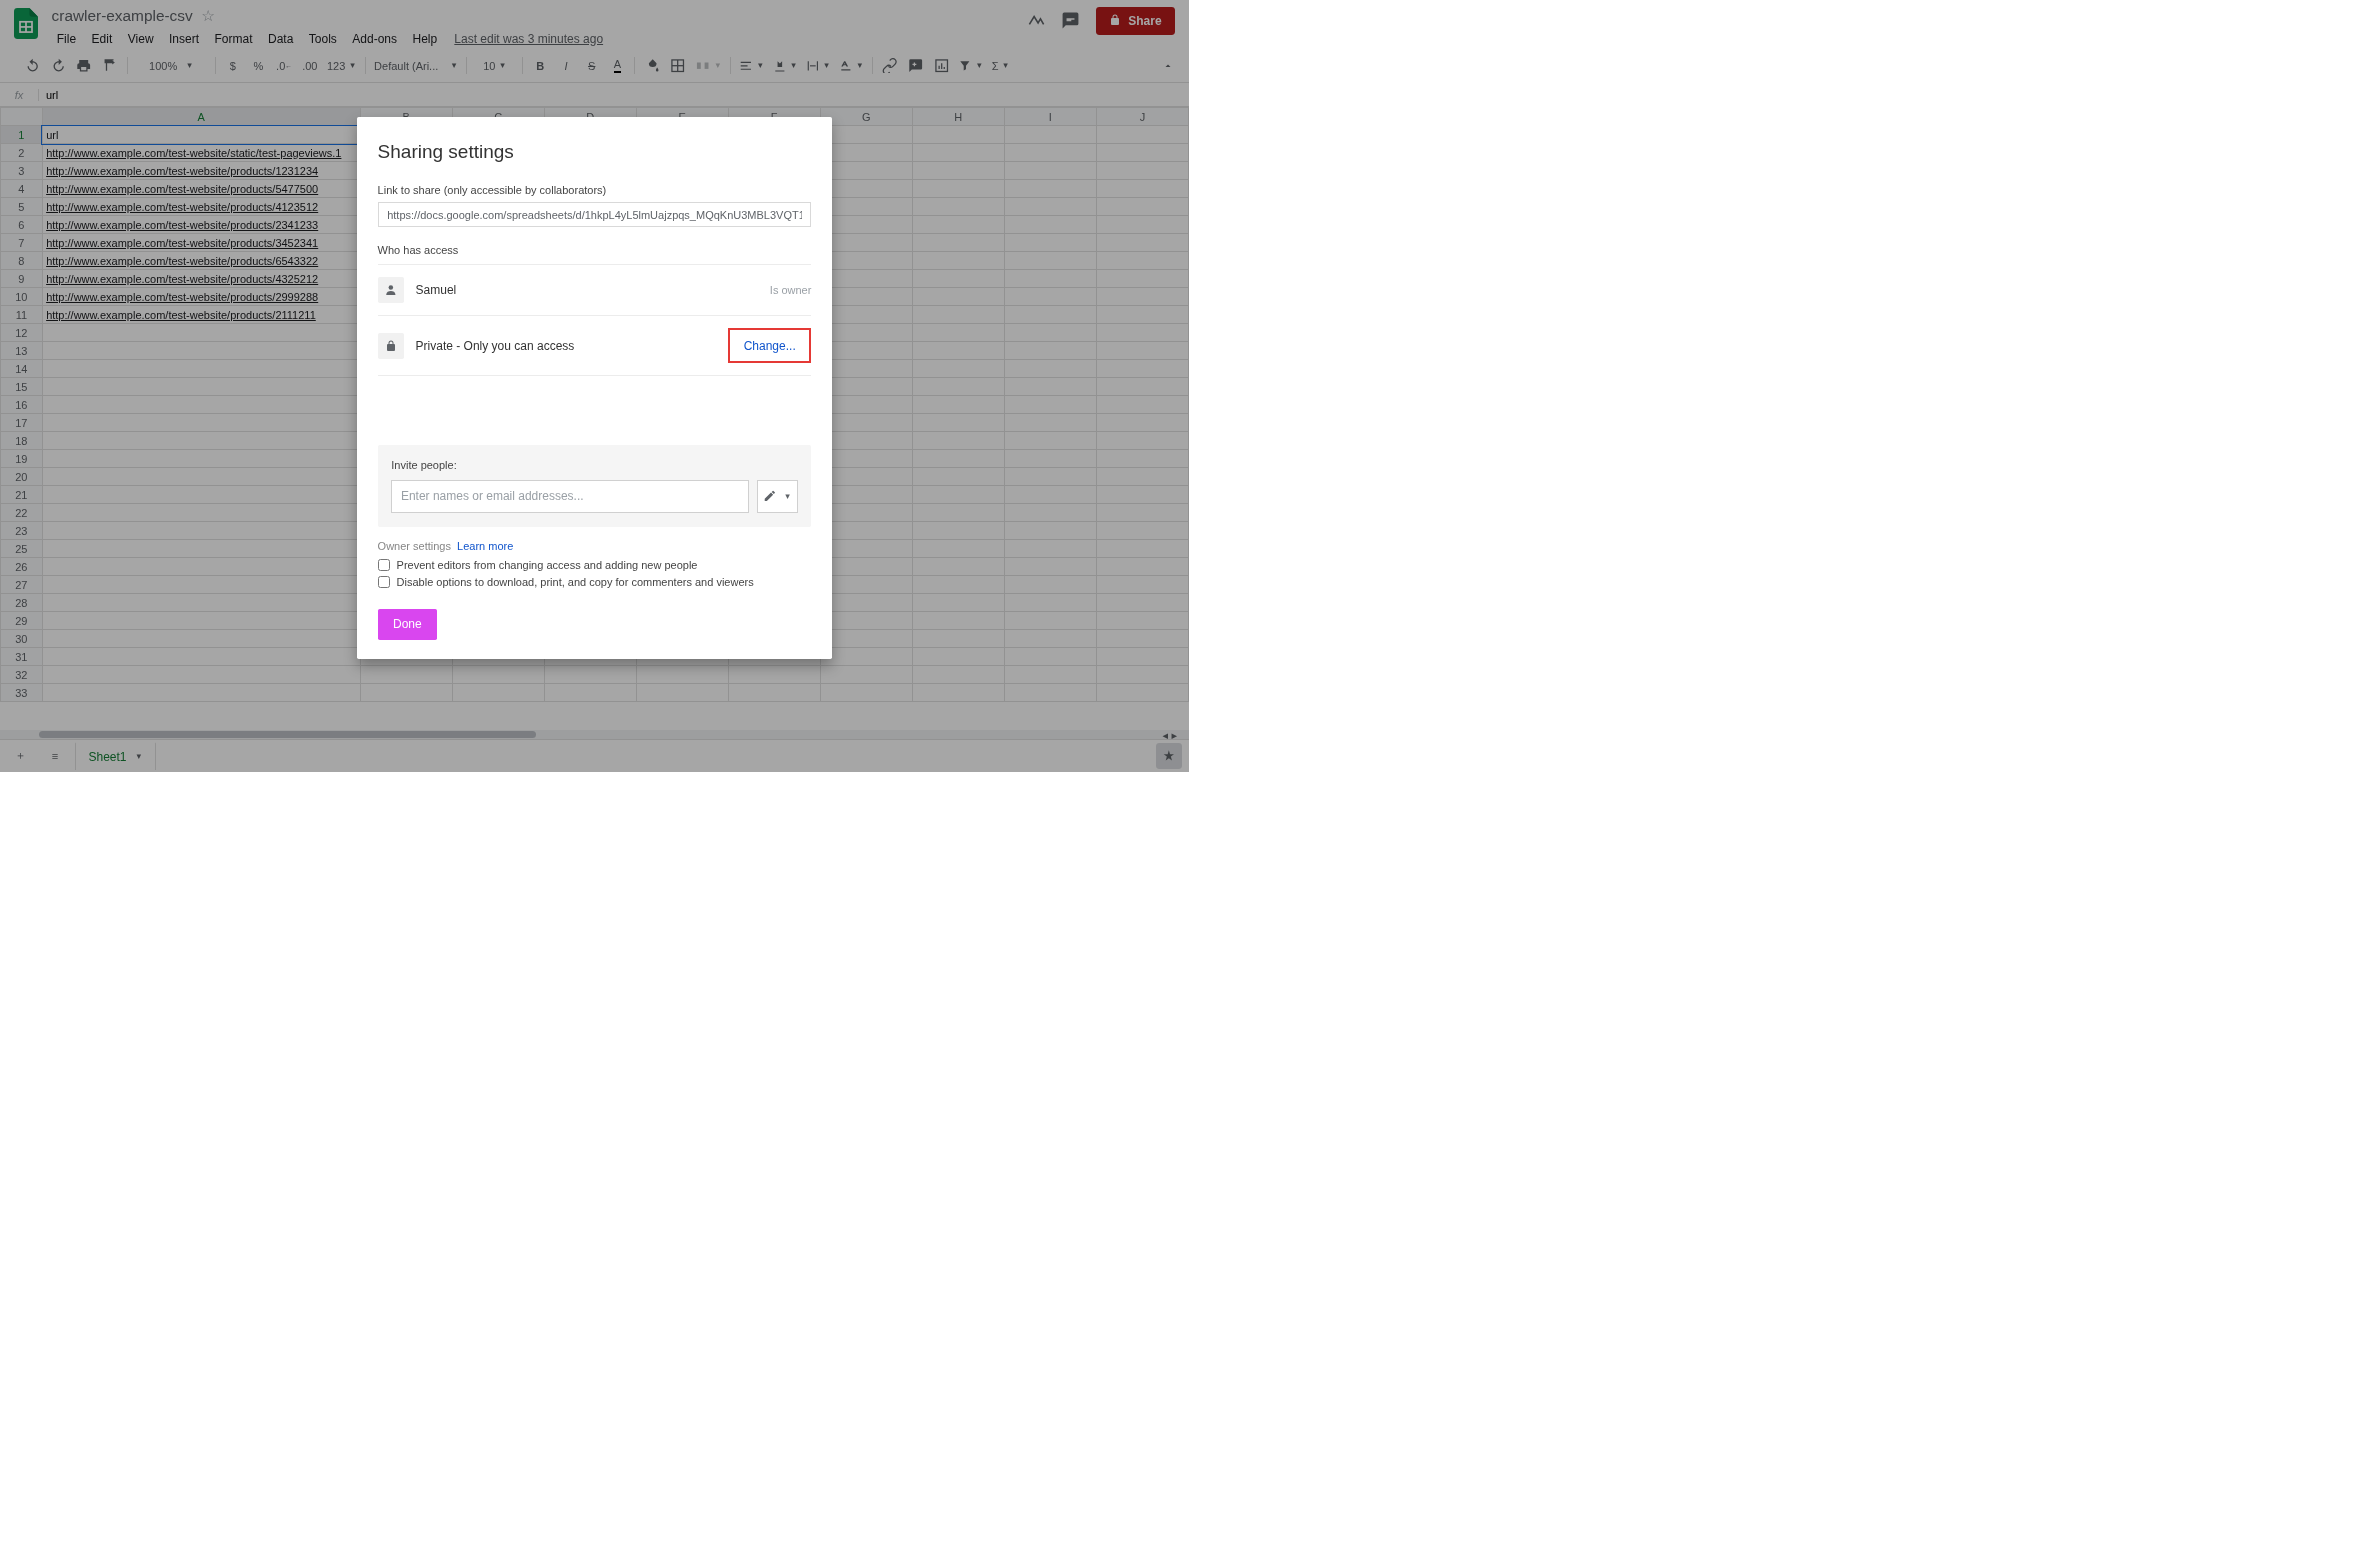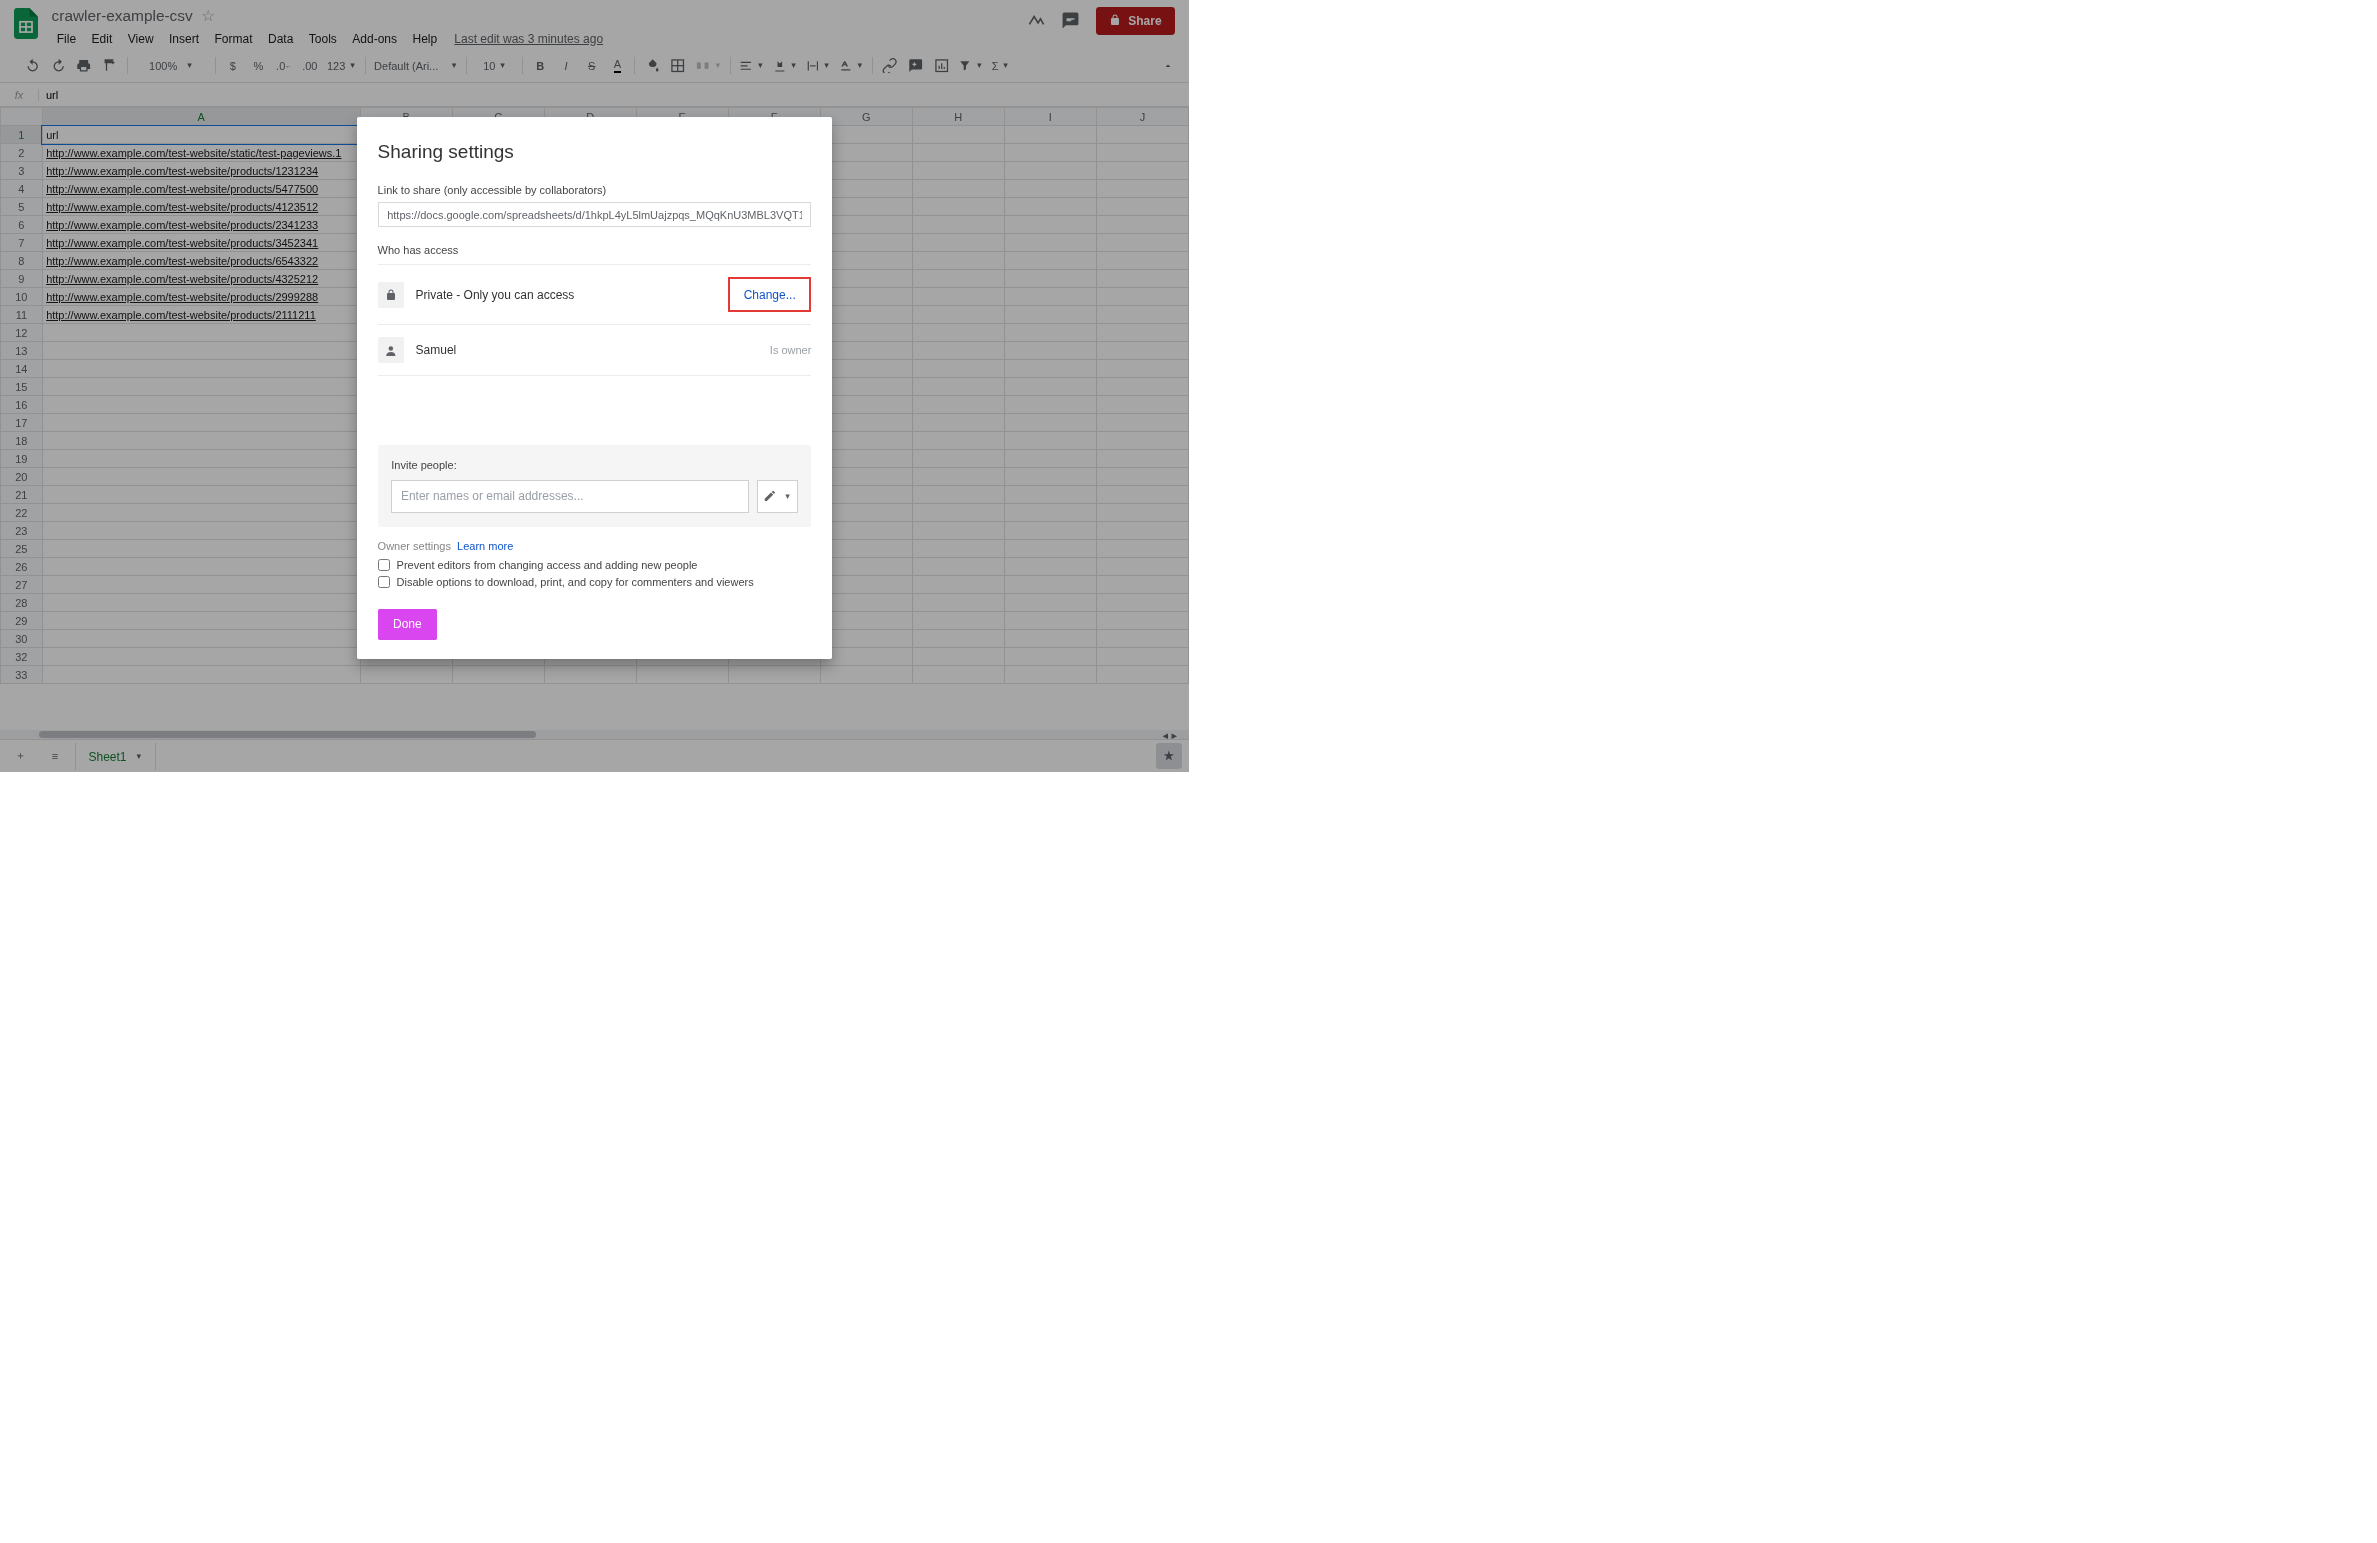--- a/index.html
+++ b/index.html
@@ -727,20 +727,33 @@
               <td></td>
               <td></td>
               <td></td>
               <td></td>
               <td></td>
               <td></td>
               <td></td>
               <td></td>
             </tr>
             <tr>
+              <th class="rowhdr">31</th>
+              <td></td>
+              <td></td>
+              <td></td>
+              <td></td>
+              <td></td>
+              <td></td>
+              <td></td>
+              <td></td>
+              <td></td>
+              <td></td>
+            </tr>
+            <tr>
               <th class="rowhdr">32</th>
               <td></td>
               <td></td>
               <td></td>
               <td></td>
               <td></td>
               <td></td>
               <td></td>
               <td></td>
               <td></td>
@@ -787,36 +800,36 @@
 
 <div class="overlay">
   <div class="dialog">
     <h1>Sharing settings</h1>
     <div class="dialog-label">Link to share (only accessible by collaborators)</div>
     <input class="link-input" value="https://docs.google.com/spreadsheets/d/1hkpL4yL5lmUajzpqs_MQqKnU3MBL3VQT1" style="">
     <div class="section-title">Who has access</div>
     <div class="access-list">
       <div class="access-row">
         <div class="access-icon">
-          <svg width="12" height="12" viewBox="0 0 24 24" fill="#5f6368">
-              <path d="M18 8h-1V6a5 5 0 1 0-10 0v2H6a2 2 0 0 0-2 2v10a2 2 0 0 0 2 2h12a2 2 0 0 0 2-2V10a2 2 0 0 0-2-2zM9 6a3 3 0 1 1 6 0v2H9z"></path>
-            </svg>
-        </div>
-        <div class="access-text">Private - Only you can access</div>
-        <span class="change-link">Change...</span>
-      </div>
-      <div class="access-row">
-        <div class="access-icon">
           <svg width="13.7" height="13.7" viewBox="0 0 24 24" fill="#5f6368">
               <circle cx="12" cy="8" r="4"></circle>
               <path d="M4 20c0-4 4-6 8-6s8 2 8 6v1H4z"></path>
             </svg>
         </div>
         <div class="access-text">Samuel</div>
         <span class="is-owner">Is owner</span>
+      </div>
+      <div class="access-row">
+        <div class="access-icon">
+          <svg width="12" height="12" viewBox="0 0 24 24" fill="#5f6368">
+              <path d="M18 8h-1V6a5 5 0 1 0-10 0v2H6a2 2 0 0 0-2 2v10a2 2 0 0 0 2 2h12a2 2 0 0 0 2-2V10a2 2 0 0 0-2-2zM9 6a3 3 0 1 1 6 0v2H9z"></path>
+            </svg>
+        </div>
+        <div class="access-text">Private - Only you can access</div>
+        <span class="change-link">Change...</span>
       </div>
     </div>
 
     <div class="invite-section">
       <div class="dialog-label">Invite people:</div>
       <div class="invite-row">
         <input class="invite-input" placeholder="Enter names or email addresses..." style="">
         <button class="perm-btn">
           <span>
             <svg width="13.7" height="13.7" viewBox="0 0 24 24" fill="#5f6368">

